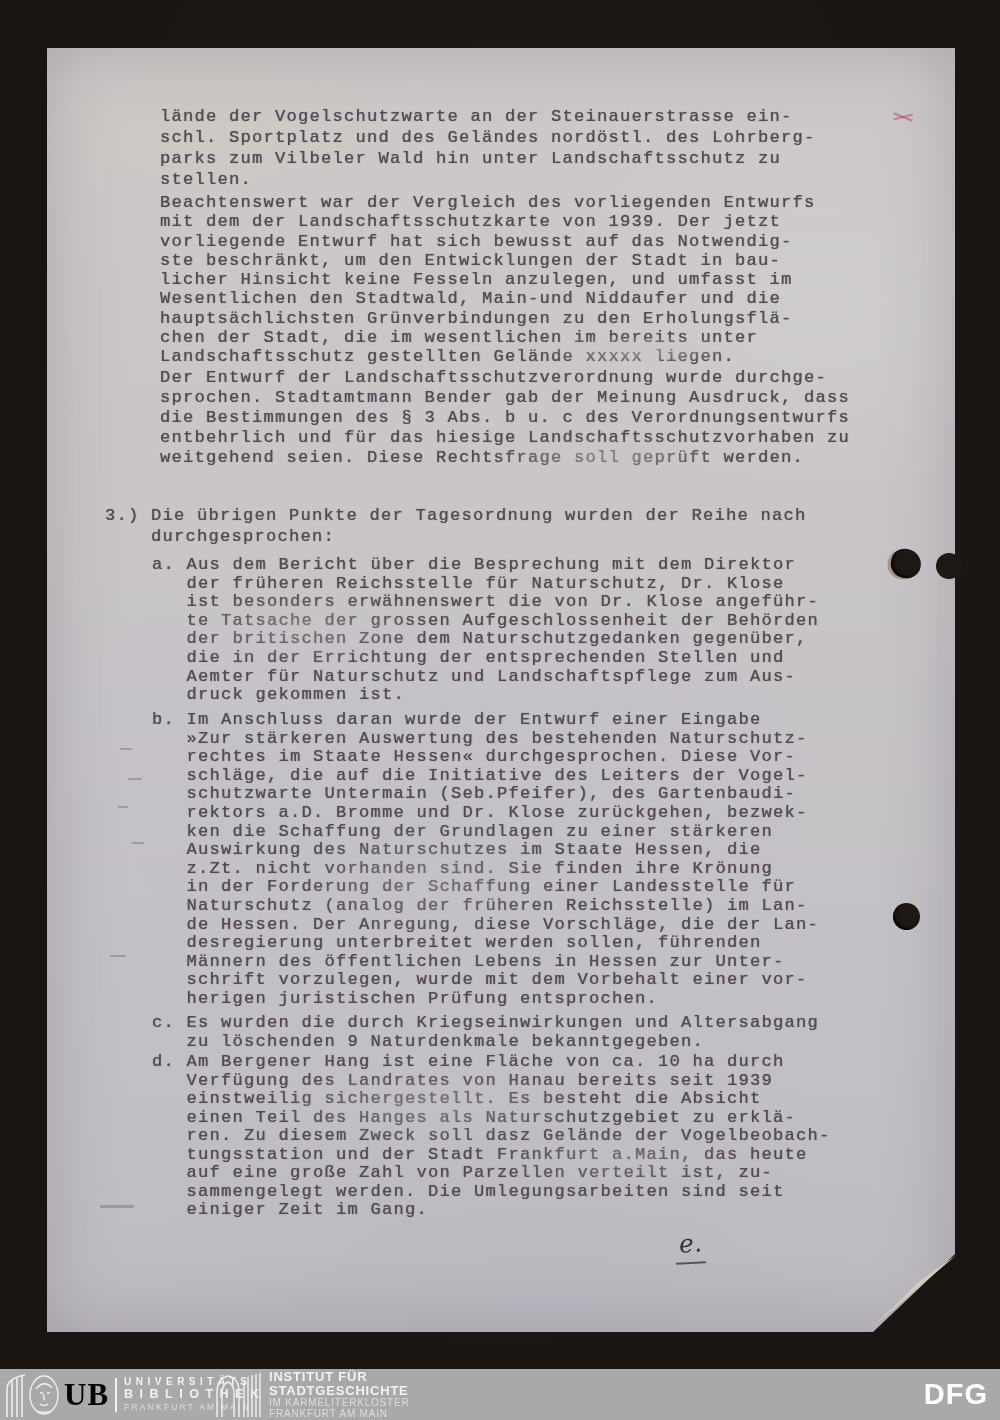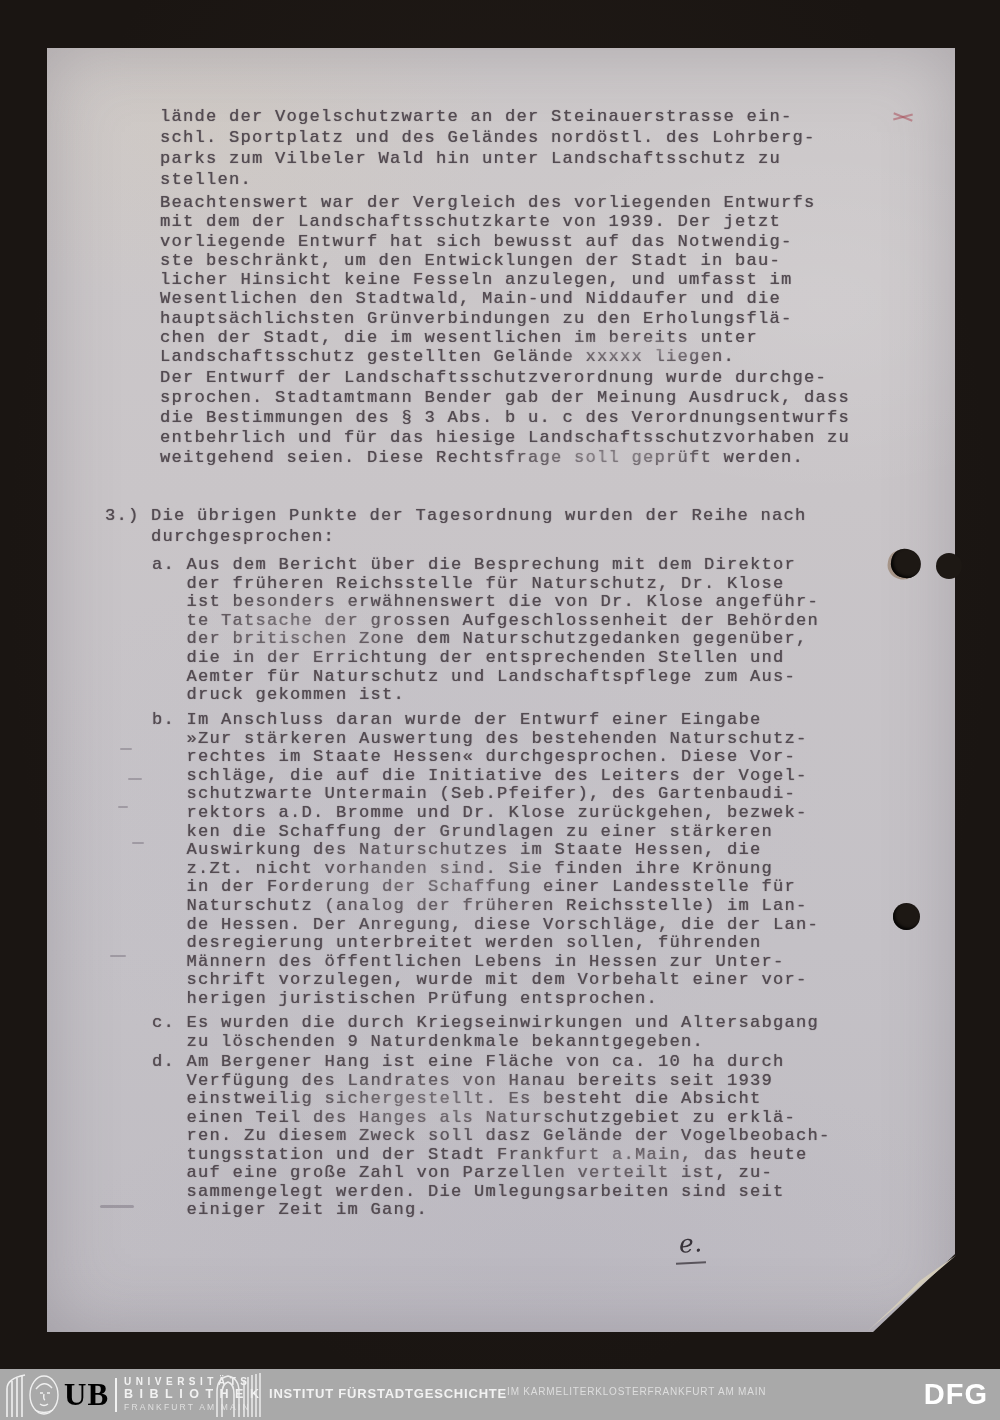--- a/index.html
+++ b/index.html
@@ -81,21 +81,21 @@
   .ub-sigle{
     font-family:"Liberation Serif", serif;font-weight:bold;font-size:31px;
     color:#000000;margin:0 6px 0 3px;letter-spacing:1px;line-height:1;
   }
   .ub-divider{width:2px;height:34px;background:#f2f2f2;margin-right:7px;}
   .ub-text{display:flex;flex-direction:column;line-height:1.05;}
   .ub-text .l1{font-size:10px;letter-spacing:4.5px;font-weight:bold;}
   .ub-text .l2{font-size:12.5px;letter-spacing:6.5px;font-weight:bold;}
   .ub-text .l3{font-size:8.5px;letter-spacing:2.2px;color:#e0e0e0;margin-top:2px;}
   .inst-group{position:absolute;left:213px;top:0;height:51px;display:flex;align-items:center;}
-  .inst-text{display:flex;flex-direction:row;line-height:1.08;margin-left:8px;}
+  .inst-text{display:flex;flex-direction:column;line-height:1.08;margin-left:8px;}
   .inst-text .b{font-size:13px;font-weight:bold;letter-spacing:.8px;}
   .inst-text .s{font-size:10px;letter-spacing:.8px;color:#dedede;}
   .lib-name{
     position:absolute;left:463px;top:0;height:51px;display:flex;align-items:center;
     font-size:17px;color:#ebebeb;letter-spacing:.2px;
   }
   .dfg{
     position:absolute;right:12px;top:0;height:51px;display:flex;align-items:center;
     font-size:29px;font-weight:800;color:#fff;letter-spacing:1px;
     transform:scaleY(1.02);font-family:"Liberation Sans", sans-serif;

